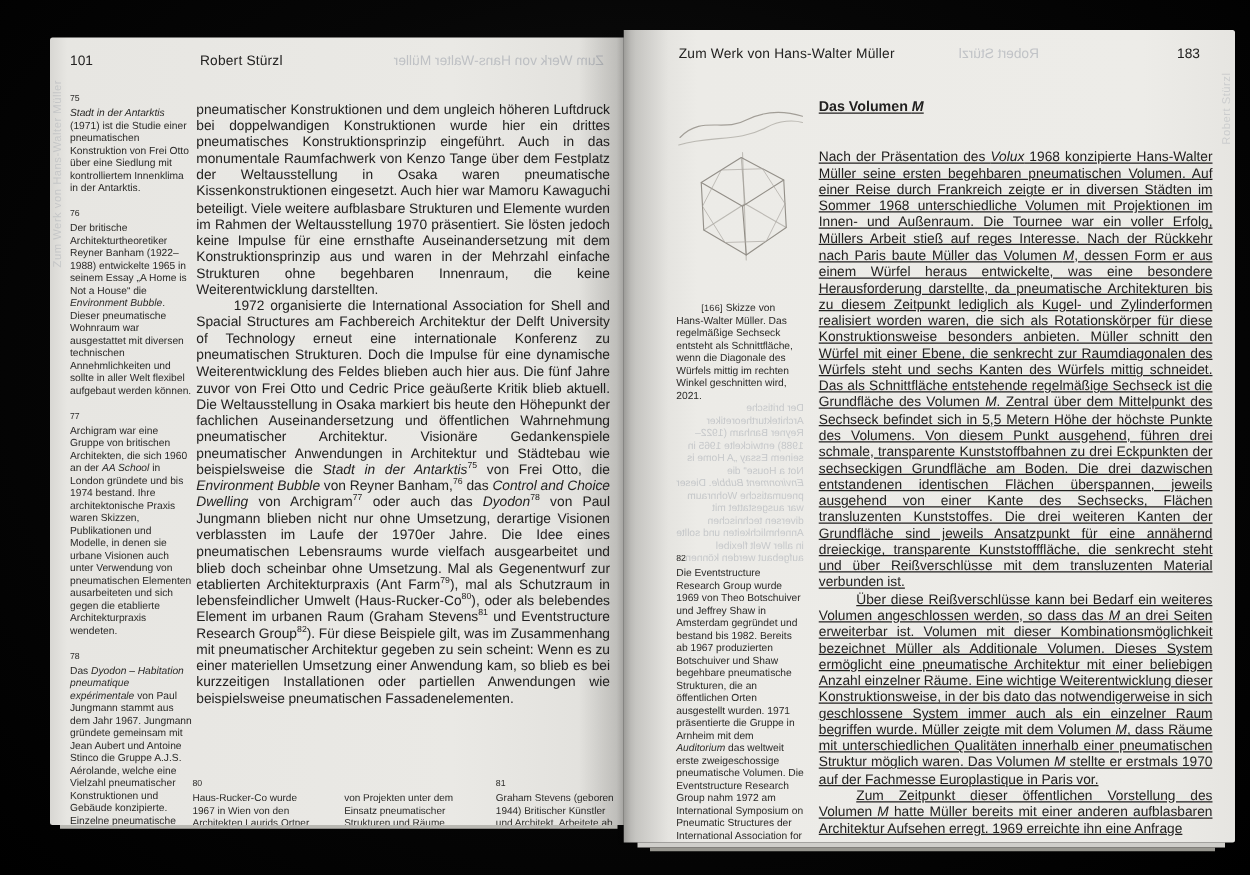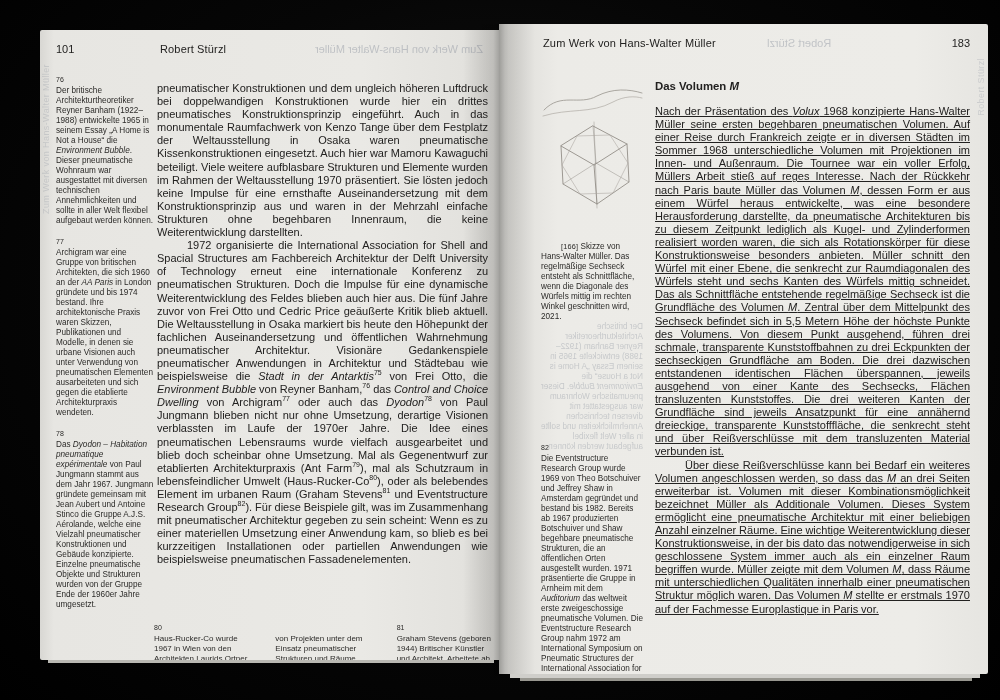--- a/index.html
+++ b/index.html
@@ -26,21 +26,21 @@
   .edge-strip{position:absolute;background:#c6c5c1;}
   .edge-strip.e1{left:472px;top:650px;width:470px;height:4px;background:#cfceca;}
   .edge-strip.e2{left:482px;top:654px;width:452px;height:3px;background:#97968f;}
   .edge-strip.e3{left:10px;top:636px;width:446px;height:3px;background:#b9b8b2;}
 
   .runhead{position:absolute;top:13px;font-size:11px;letter-spacing:.15px;color:#232221;white-space:nowrap;}
   .pagenum{position:absolute;top:13px;font-size:11px;color:#232221;}
   .lp-pagenum{left:16px;}
   .lp-runhead{left:120px;}
   .rp-runhead{left:44px;}
-  .rp-pagenum{right:18px;}
+  .rp-pagenum{right:28px;}
 
   
   .ghost{position:absolute;transform:scaleX(-1);color:rgba(108,118,136,.34);filter:blur(.4px);
     font-size:11px;white-space:nowrap;pointer-events:none;}
   .ghost-lp-header{top:13px;right:16px;}
   .ghost-rp-header{top:13px;left:268px;}
   .ghost-vert{position:absolute;writing-mode:vertical-rl;transform:rotate(180deg);
     color:rgba(108,118,136,.22);font-size:9px;letter-spacing:.4px;filter:blur(.3px);pointer-events:none;}
   .ghost-vert.lp{left:1px;top:34px;}
   .ghost-vert.rp{right:2px;top:34px;}
@@ -62,43 +62,47 @@
   .fcol .note-num{min-height:8px;}
   .fcol .note-text{font-size:8px;line-height:9.8px;}
 
   
   .rp-sketch{position:absolute;left:42px;top:54px;width:104px;height:156px;}
   .rp-sketch svg{width:100%;height:100%;}
   .rp-caption{position:absolute;left:42px;top:218px;width:100px;font-size:8.2px;line-height:10px;color:#2b2a28;}
   .cap-label{font-size:7.3px;letter-spacing:.2px;margin-left:20px;}
   .rp-note{position:absolute;left:42px;top:420px;width:102px;}
   .rp-body{position:absolute;left:156px;top:56px;width:315px;}
-  .rp-heading{font-size:11.4px;margin:0 0 13px 0;color:#222120;}
+  .rp-heading{font-size:11.4px;margin:0 0 28px 0;color:#222120;text-decoration:underline;}
   .rp-body p{margin:0;text-decoration:underline;}
 </style>
 </head>
 <body>
 
 <div class="book">
 
   <div class="page page-left" lang="de">
     <div class="ghost ghost-lp-header">Zum Werk von Hans-Walter Müller</div>
     <div class="ghost-vert lp">Zum Werk von Hans-Walter Müller</div>
 
     <div class="pagenum lp-pagenum">101</div>
     <div class="runhead lp-runhead">Robert Stürzl</div>
 
     <div class="lp-margin">
       <div class="note">
+        <div class="note-num">75</div>
+        <div class="note-text"><i>Stadt in der Antarktis</i> (1971) ist die Studie einer pneumatischen Konstruktion von Frei Otto über eine Siedlung mit kontrolliertem Innenklima in der Antarktis.</div>
+      </div>
+      <div class="note">
         <div class="note-num">76</div>
         <div class="note-text">Der britische Architekturtheoretiker Reyner Banham (1922–1988) entwickelte 1965 in seinem Essay „A Home is Not a House“ die <i>Environment Bubble</i>. Dieser pneumatische Wohnraum war ausgestattet mit diversen technischen Annehmlichkeiten und sollte in aller Welt flexibel aufgebaut werden können.</div>
       </div>
       <div class="note">
         <div class="note-num">77</div>
-        <div class="note-text">Archigram war eine Gruppe von britischen Architekten, die sich 1960 an der <i>AA Paris</i> in London gründete und bis 1974 bestand. Ihre architektonische Praxis waren Skizzen, Publikationen und Modelle, in denen sie urbane Visionen auch unter Verwendung von pneumatischen Elementen ausarbeiteten und sich gegen die etablierte Architekturpraxis wendeten.</div>
+        <div class="note-text">Archigram war eine Gruppe von britischen Architekten, die sich 1960 an der <i>AA School</i> in London gründete und bis 1974 bestand. Ihre architektonische Praxis waren Skizzen, Publikationen und Modelle, in denen sie urbane Visionen auch unter Verwendung von pneumatischen Elementen ausarbeiteten und sich gegen die etablierte Architekturpraxis wendeten.</div>
       </div>
       <div class="note">
         <div class="note-num">78</div>
         <div class="note-text">Das <i>Dyodon – Habitation pneumatique expérimentale</i> von Paul Jungmann stammt aus dem Jahr 1967. Jungmann gründete gemeinsam mit Jean Aubert und Antoine Stinco die Gruppe A.J.S. Aérolande, welche eine Vielzahl pneumatischer Konstruktionen und Gebäude konzipierte. Einzelne pneumatische Objekte und Strukturen wurden von der Gruppe Ende der 1960er Jahre umgesetzt.</div>
       </div>
 
     </div>
 
     <div class="lp-body">
       <p>pneumatischer Konstruktionen und dem ungleich höheren Luftdruck bei doppelwandigen Konstruktionen wurde hier ein drittes pneumatisches Konstruktionsprinzip eingeführt. Auch in das monumentale Raumfachwerk von Kenzo Tange über dem Festplatz der Weltausstellung in Osaka waren pneumatische Kissenkonstruktionen eingesetzt. Auch hier war Mamoru Kawaguchi beteiligt. Viele weitere aufblasbare Strukturen und Elemente wurden im Rahmen der Weltausstellung 1970 präsentiert. Sie lösten jedoch keine Impulse für eine ernsthafte Auseinandersetzung mit dem Konstruktionsprinzip aus und waren in der Mehrzahl einfache Strukturen ohne begehbaren Innenraum, die keine Weiterentwicklung darstellten.</p>
@@ -154,20 +158,21 @@
 
     <div class="rp-note note">
       <div class="note-num">82</div>
       <div class="note-text">Die Eventstructure Research Group wurde 1969 von Theo Botschuiver und Jeffrey Shaw in Amsterdam gegründet und bestand bis 1982. Bereits ab 1967 produzierten Botschuiver und Shaw begehbare pneumatische Strukturen, die an öffentlichen Orten ausgestellt wurden. 1971 präsentierte die Gruppe in Arnheim mit dem <i>Auditorium</i> das weltweit erste zweigeschossige pneumatische Volumen. Die Eventstructure Research Group nahm 1972 am International Symposium on Pneumatic Structures der International Association for Shell and Spatial Structures in Delft teil und präsentierte dort eine Übersicht ihrer pneumatischen Arbeiten.</div>
     </div>
 
     <div class="rp-body">
       <h3 class="rp-heading">Das Volumen <i>M</i></h3>
       <p>Nach der Präsentation des <i>Volux</i> 1968 konzipierte Hans-Walter Müller seine ersten begehbaren pneumatischen Volumen. Auf einer Reise durch Frankreich zeigte er in diversen Städten im Sommer 1968 unterschiedliche Volumen mit Projektionen im Innen- und Außenraum. Die Tournee war ein voller Erfolg, Müllers Arbeit stieß auf reges Interesse. Nach der Rückkehr nach Paris baute Müller das Volumen <i>M</i>, dessen Form er aus einem Würfel heraus entwickelte, was eine besondere Herausforderung darstellte, da pneumatische Architekturen bis zu diesem Zeitpunkt lediglich als Kugel- und Zylinderformen realisiert worden waren, die sich als Rotationskörper für diese Konstruktionsweise besonders anbieten. Müller schnitt den Würfel mit einer Ebene, die senkrecht zur Raumdiagonalen des Würfels steht und sechs Kanten des Würfels mittig schneidet. Das als Schnittfläche entstehende regelmäßige Sechseck ist die Grundfläche des Volumen <i>M</i>. Zentral über dem Mittelpunkt des Sechseck befindet sich in 5,5 Metern Höhe der höchste Punkte des Volumens. Von diesem Punkt ausgehend, führen drei schmale, transparente Kunststoffbahnen zu drei Eckpunkten der sechseckigen Grundfläche am Boden. Die drei dazwischen entstandenen identischen Flächen überspannen, jeweils ausgehend von einer Kante des Sechsecks, Flächen transluzenten Kunststoffes. Die drei weiteren Kanten der Grundfläche sind jeweils Ansatzpunkt für eine annähernd dreieckige, transparente Kunststofffläche, die senkrecht steht und über Reißverschlüsse mit dem transluzenten Material verbunden ist.</p>
       <p class="indent">Über diese Reißverschlüsse kann bei Bedarf ein weiteres Volumen angeschlossen werden, so dass das <i>M</i> an drei Seiten erweiterbar ist. Volumen mit dieser Kombinationsmöglichkeit bezeichnet Müller als Additionale Volumen. Dieses System ermöglicht eine pneumatische Architektur mit einer beliebigen Anzahl einzelner Räume. Eine wichtige Weiterentwicklung dieser Konstruktionsweise, in der bis dato das notwendigerweise in sich geschlossene System immer auch als ein einzelner Raum begriffen wurde. Müller zeigte mit dem Volumen <i>M</i>, dass Räume mit unterschiedlichen Qualitäten innerhalb einer pneumatischen Struktur möglich waren. Das Volumen <i>M</i> stellte er erstmals 1970 auf der Fachmesse Europlastique in Paris vor.</p>
+      <p class="indent">Zum Zeitpunkt dieser öffentlichen Vorstellung des Volumen <i>M</i> hatte Müller bereits mit einer anderen aufblasbaren Architektur Aufsehen erregt. 1969 erreichte ihn eine Anfrage</p>
     </div>
   </div>
 
   <div class="spine"></div>
   <div class="edge-strip e3"></div>
   <div class="edge-strip e1"></div>
   <div class="edge-strip e2"></div>
 </div>
 
 </body></html>

